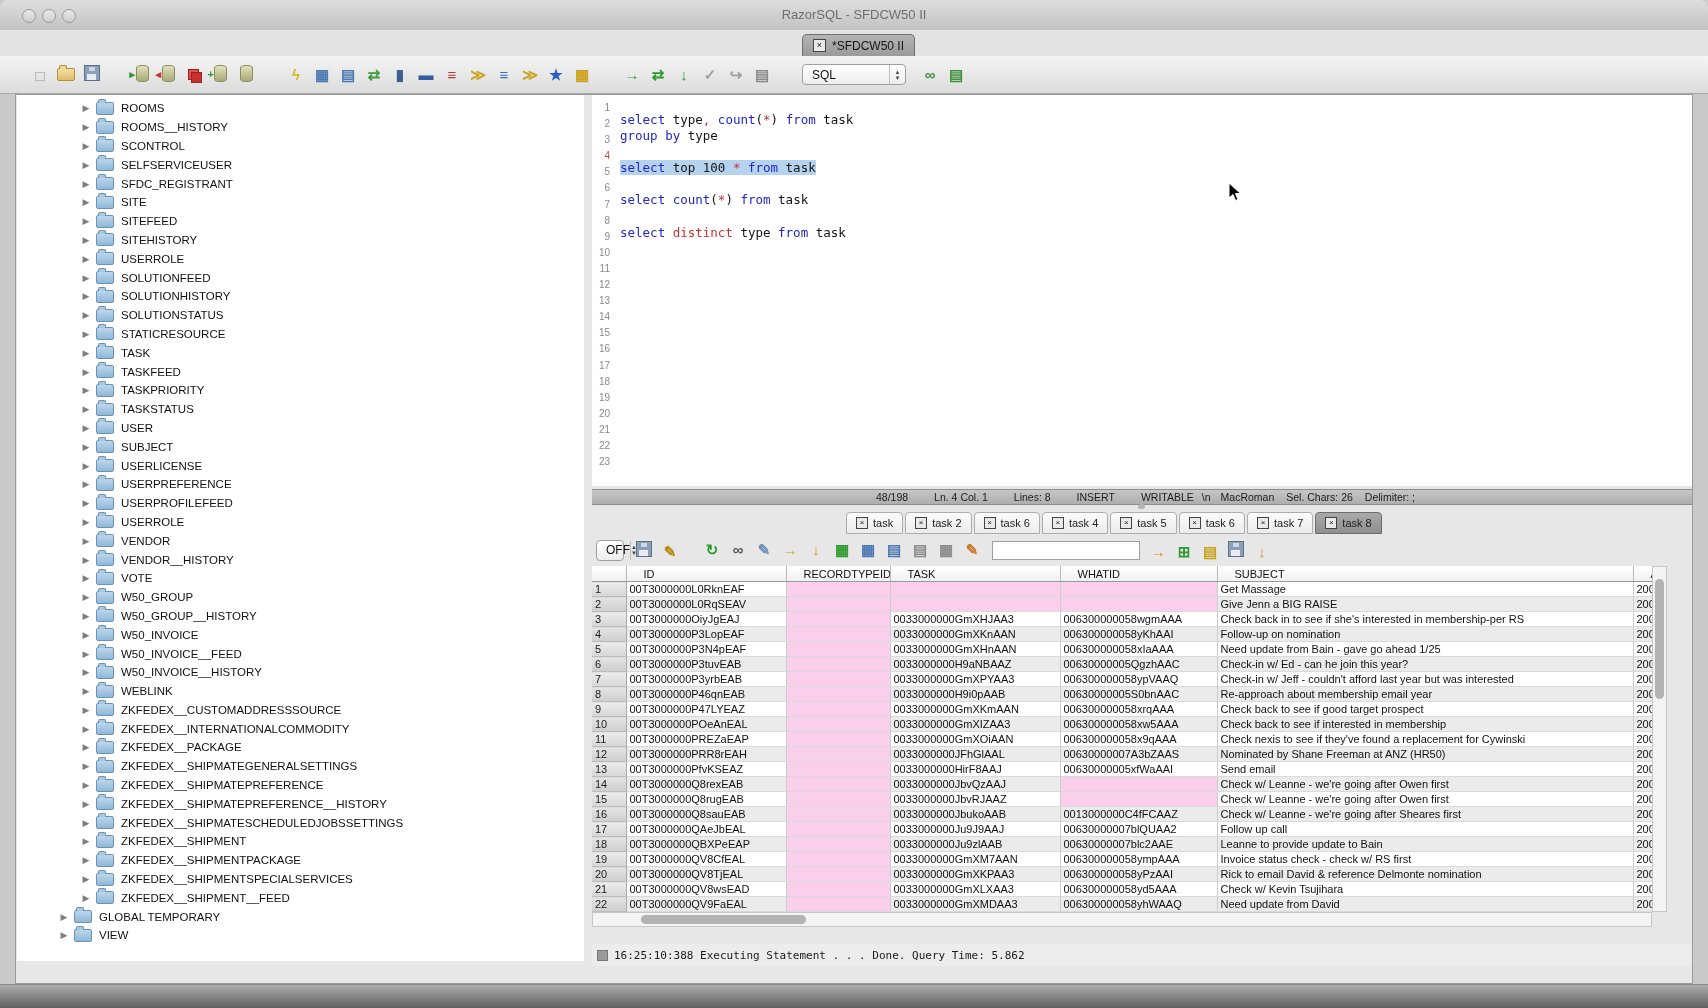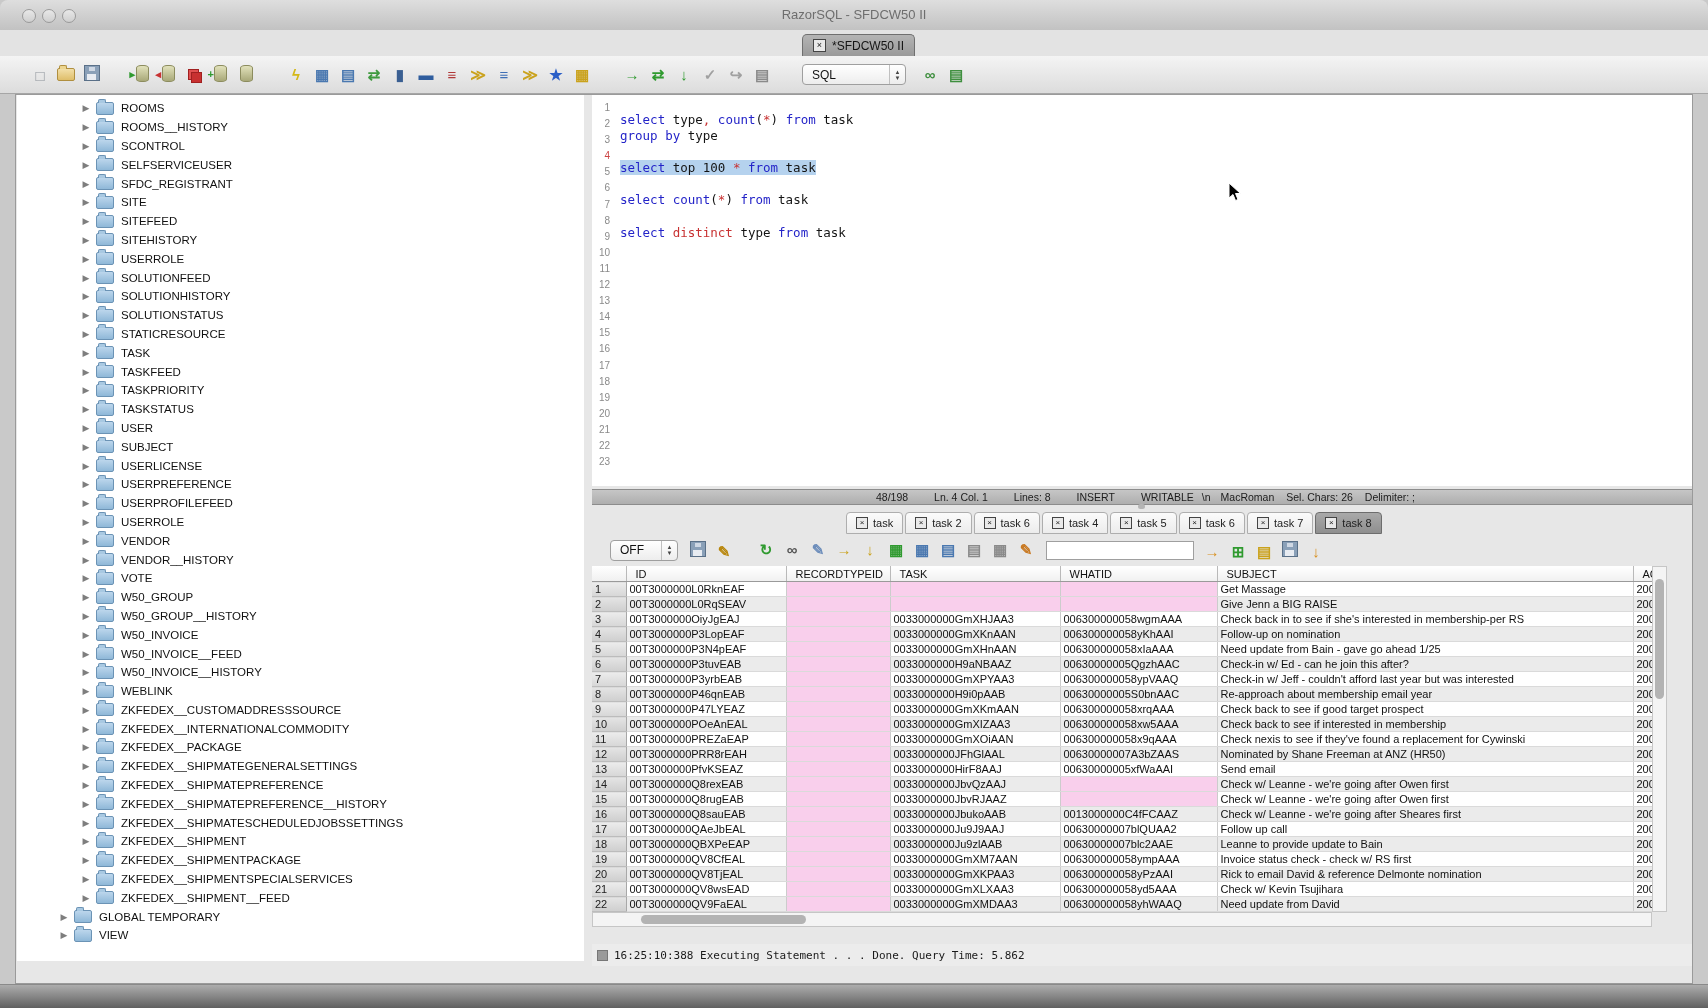--- a/index.html
+++ b/index.html
@@ -88,21 +88,21 @@
   
   #rtoolbar{left:592px;top:534px;width:1100px;height:32px;display:flex;align-items:center;
     background:#e7e7e7;}
   #searchbox{width:140px;height:17px;border:1px solid #9f9f9f;background:#fff;margin:0 8px 0 4px;
     font-size:11px;padding:0 3px;}
 
   
   #grid{left:592px;top:566px;width:1060px;height:346px;background:#fff;overflow:hidden;}
   table{border-collapse:collapse;table-layout:fixed;width:1060px;font-size:11px;}
   th{font-weight:normal;text-align:left;background:linear-gradient(#ffffff,#f0f0f0);
-    border-right:1px solid #b9b9b9;border-bottom:1px solid #9a9a9a;padding:1px 9px;height:13px;
+    border-right:1px solid #b9b9b9;border-bottom:1px solid #9a9a9a;padding:1px 17px;height:13px;
     white-space:nowrap;overflow:hidden;}
   td{border-right:1px solid #cccccc;border-bottom:1px solid #dadada;padding:0 3px;height:14px;
     white-space:nowrap;overflow:hidden;}
   tr.even td{background:#ebebeb;}
   td.num{background:linear-gradient(#ececec,#d6d6d6);border-right:1px solid #a8a8a8;
     border-bottom:1px solid #bcbcbc;color:#222;}
   tr.even td.num{background:linear-gradient(#e4e4e4,#cecece);}
   td.pink{background:#f9cfec !important;}
   #vscroll{left:1652px;top:566px;width:15px;height:346px;background:#f4f4f4;
     border:1px solid #c6c6c6;box-sizing:border-box;}
@@ -500,21 +500,21 @@
       <span class="cbox">×</span>
       <span>task 7</span>
     </div>
     <div class="rtab active">
       <span class="cbox">×</span>
       <span>task 8</span>
     </div>
   </div>
 
 <div class="abs" id="rtoolbar">
-  <span class="selectbox" style="width:68px;margin:0 10px 0 18px">
+  <span class="selectbox" style="width:28px;margin:0 10px 0 4px">
     <span>OFF</span>
     <span class="stp">▲<br>▼</span>
   </span>
   <span id="rtb-left"><span class="icon">
         <span class="shape-floppy"></span>
       </span><span class="icon" style="color: rgb(184, 134, 11);">✎</span></span>
     <span style="width:16px"></span>
   <span id="rtb-mid"><span class="icon" style="color: rgb(47, 154, 47);">↻</span><span class="icon" style="color: rgb(85, 85, 85);">∞</span><span class="icon" style="color: rgb(107, 140, 186);">✎</span><span class="icon" style="color: rgb(202, 162, 28);">→</span><span class="icon" style="color: rgb(202, 162, 28);">↓</span><span class="icon" style="color: rgb(47, 154, 47);">▦</span><span class="icon" style="color: rgb(74, 120, 176);">▦</span><span class="icon" style="color: rgb(74, 120, 176);">▤</span><span class="icon" style="color: rgb(138, 138, 138);">▤</span><span class="icon" style="color: rgb(138, 138, 138);">▦</span><span class="icon" style="color: rgb(200, 120, 32);">✎</span></span>
   <input id="searchbox" value="" style="">
   <span id="rtb-right"><span class="icon" style="color: rgb(216, 144, 32);">→</span><span class="icon" style="color: rgb(47, 154, 47);">⊞</span><span class="icon" style="color: rgb(202, 162, 28);">▤</span><span class="icon">
@@ -589,21 +589,21 @@
           <td>006300000058xIaAAA</td>
           <td>Need update from Bain - gave go ahead 1/25</td>
           <td>200</td>
         </tr>
         <tr class="even">
           <td class="num">6</td>
           <td>00T3000000P3tuvEAB</td>
           <td class="pink"></td>
           <td>0033000000H9aNBAAZ</td>
           <td>00630000005QgzhAAC</td>
-          <td>Check-in w/ Ed - can he join this after?</td>
+          <td>Check-in w/ Ed - can he join this year?</td>
           <td>200</td>
         </tr>
         <tr>
           <td class="num">7</td>
           <td>00T3000000P3yrbEAB</td>
           <td class="pink"></td>
           <td>0033000000GmXPYAA3</td>
           <td>006300000058ypVAAQ</td>
           <td>Check-in w/ Jeff - couldn't afford last year but was interested</td>
           <td>200</td>

